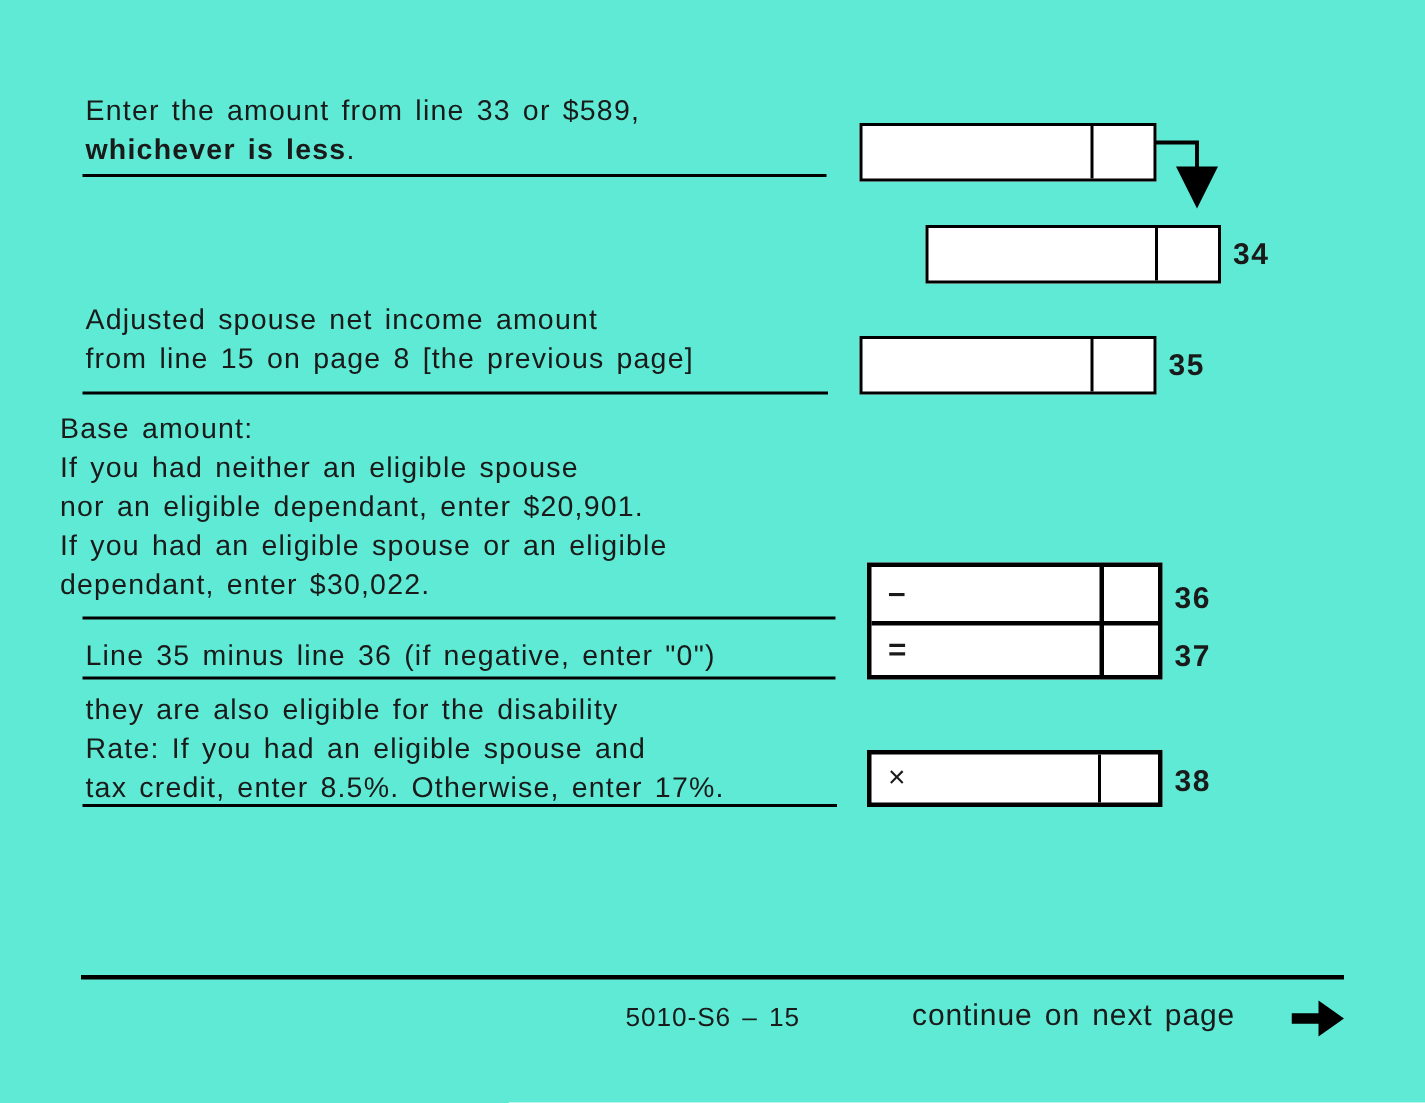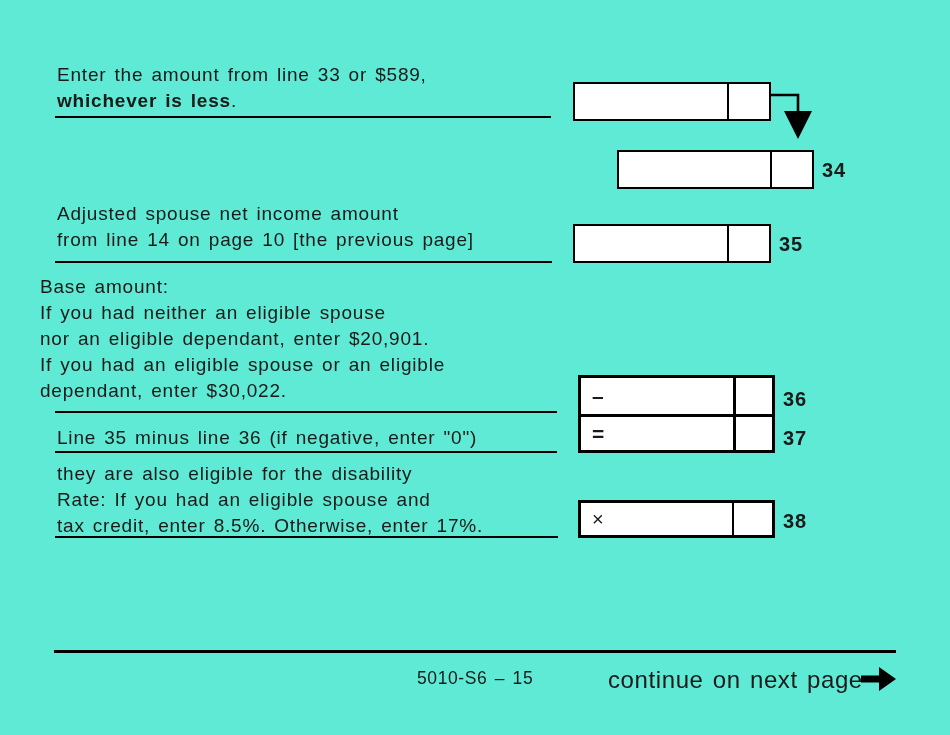--- a/index.html
+++ b/index.html
@@ -75,21 +75,21 @@
   svg{position:absolute;display:block;}
   .footer-code{
     position:absolute;
     font-size:17.5px;
     letter-spacing:0.6px;
     word-spacing:2px;
     white-space:nowrap;
   }
   .footer-continue{
     position:absolute;
-    font-size:24px;
+    font-size:20px;
     letter-spacing:0.6px;
     word-spacing:2px;
     white-space:nowrap;
   }
 </style>
 </head>
 <body>
 
 <div id="page">
 
@@ -108,21 +108,21 @@
     <polygon points="15,27 43,27 29,55" fill="#000"></polygon>
   </svg>
 
   <div class="fbox" style="left:617px;top:150px;width:197px;height:39px;">
     <div class="vdiv" style="left:151px;"></div>
   </div>
   <div class="boxlabel" style="left:822px;top:159px;">34</div>
 
   <div class="txt" style="left:57px;top:201px;">
     <div>Adjusted spouse net income amount</div>
-    <div>from line 14 on page 10 [the previous page]</div>
+    <div>from line 15 on page 8 [the previous page]</div>
   </div>
   <div class="rule" style="left:55px;top:261px;width:497px;"></div>
 
   <div class="fbox" style="left:573px;top:224px;width:198px;height:39px;">
     <div class="vdiv" style="left:152px;"></div>
   </div>
   <div class="boxlabel" style="left:779px;top:233px;">35</div>
 
   <div class="txt" style="left:40px;top:274px;">
     <div>Base amount:</div>

